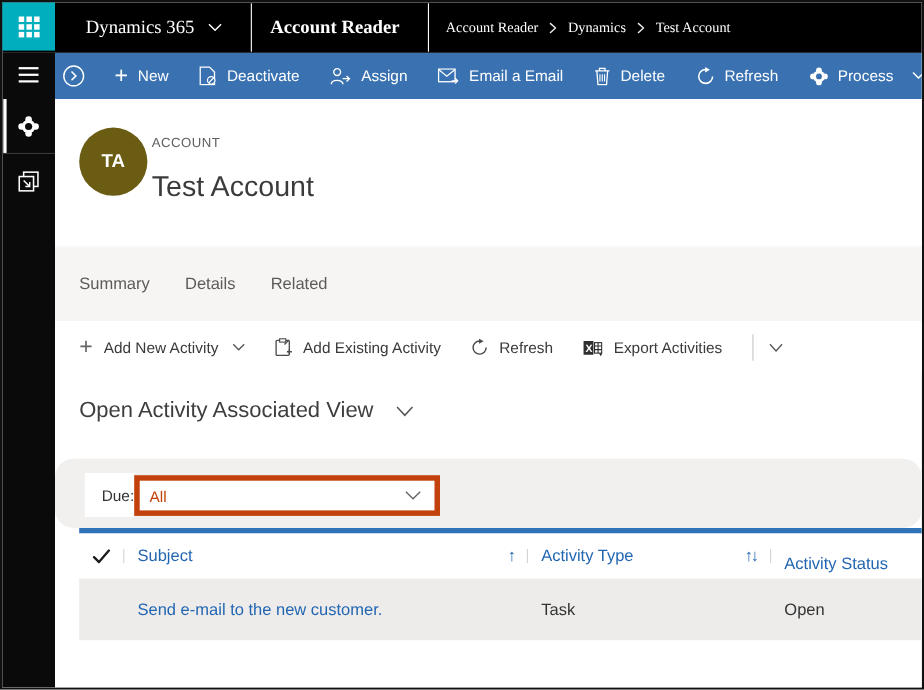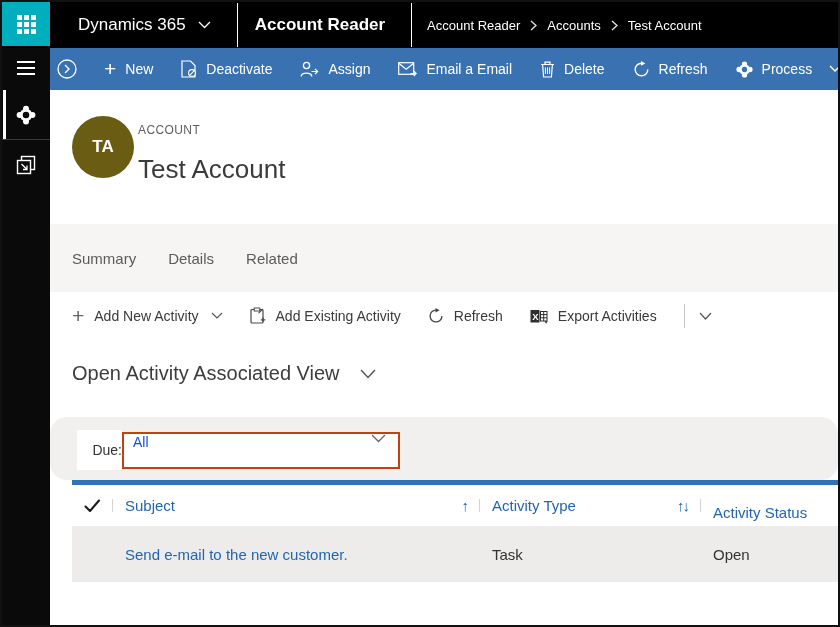--- a/index.html
+++ b/index.html
@@ -1,21 +1,21 @@
 <!DOCTYPE html>
 <html><head>
 <meta charset="utf-8">
 <style>
   html,body{margin:0;padding:0;background:#e8e8e8;font-family:"Liberation Sans",sans-serif;}
   .window{position:relative;width:840px;height:627px;box-sizing:border-box;border:2px solid #111;
           background:#fff;overflow:hidden;-webkit-font-smoothing:antialiased;}
 
   
   .topnav{position:absolute;top:0;left:0;right:0;height:46px;background:#000;color:#fff;
-          display:flex;align-items:center;z-index:5;}
+          display:flex;align-items:center;z-index:5;font-family:Liberation Serif, serif;}
   .waffle{width:48px;height:44px;background:#00AEBD;display:flex;align-items:center;justify-content:center;
           align-self:flex-start;cursor:pointer;}
   .waffle-grid{display:grid;grid-template-columns:repeat(3,5px);grid-gap:2px;}
   .waffle-grid i{width:5px;height:5px;background:#fff;display:block;}
   .product-wrap{display:flex;align-items:center;margin-left:28px;cursor:pointer;}
   .product{font-size:17px;font-weight:400;}
   .nav-chevron{margin-left:12px;}
   .nav-divider{width:1px;height:44px;background:#fff;margin-left:26px;}
   .app-title{font-size:17px;font-weight:700;margin-left:17px;white-space:nowrap;}
   .breadcrumb{display:flex;align-items:center;margin-left:15px;font-size:13px;color:#fff;white-space:nowrap;}
@@ -64,22 +64,22 @@
   .gt-chevron{margin-left:2px;}
   .gt-divider{width:1px;height:24px;background:#c8c6c4;margin-right:14px;}
 
   .view-sel{position:absolute;top:272px;left:22px;display:flex;align-items:center;gap:20px;font-size:20px;
             color:#3d3d3d;cursor:pointer;}
 
   .filter-band{position:absolute;top:327px;left:0;right:0;height:63px;background:#F1F0EF;border-radius:17px;}
   .due-patch{position:absolute;left:27px;top:13px;width:45px;height:40px;background:#fff;
              display:flex;align-items:center;justify-content:flex-end;font-size:14px;color:#333;}
   .due-select{position:absolute;left:72px;top:15px;width:278px;height:37px;background:#fff;
-              border:2px solid #c2410c;box-sizing:border-box;display:flex;align-items:flex-start;
-              justify-content:space-between;padding:0 12px 0 9px;font-size:14px;color:#1d4ed8;cursor:pointer;}
+              border:5px solid #c2410c;box-sizing:border-box;display:flex;align-items:center;
+              justify-content:space-between;padding:0 12px 0 9px;font-size:14px;color:#c2410c;cursor:pointer;}
 
   .grid{position:absolute;top:390px;left:22px;right:0;bottom:0;background:transparent;}
   .grid-topbar{height:5px;background:#2E72B8;}
   .grid-header{height:41px;background:#fff;display:flex;align-items:stretch;font-size:15px;color:#2266B2;}
   .col-check{width:40px;display:flex;align-items:center;justify-content:center;cursor:pointer;}
   .col-divider{width:1px;background:#D6D4D2;margin:14px 0;}
   .colh{display:flex;align-items:center;justify-content:space-between;padding:0 12px;box-sizing:border-box;cursor:pointer;}
   .colh.subject{width:366px;}
   .colh.type{width:220px;}
   .colh.status{flex:1;margin-top:14px;}
@@ -117,21 +117,21 @@
         </svg>
     </div>
     <div class="nav-divider"></div>
     <div class="app-title">Account Reader</div>
     <div class="nav-divider"></div>
     <nav class="breadcrumb">
       <span class="crumb">Account Reader</span>
       <svg width="7" height="11" viewBox="0 0 7 11">
           <path d="M1 1 L6 5.5 L1 10" fill="none" stroke="#e6e6e6" stroke-width="1.3"></path>
         </svg>
-      <span class="crumb">Accounts</span>
+      <span class="crumb">Dynamics</span>
       <svg width="7" height="11" viewBox="0 0 7 11">
           <path d="M1 1 L6 5.5 L1 10" fill="none" stroke="#e6e6e6" stroke-width="1.3"></path>
         </svg>
       <span class="crumb">Test Account</span>
     </nav>
   </header>
 
   <div class="cmdbar">
     <div class="cmd-circle">
       <svg width="22" height="22" viewBox="0 0 22 22">

